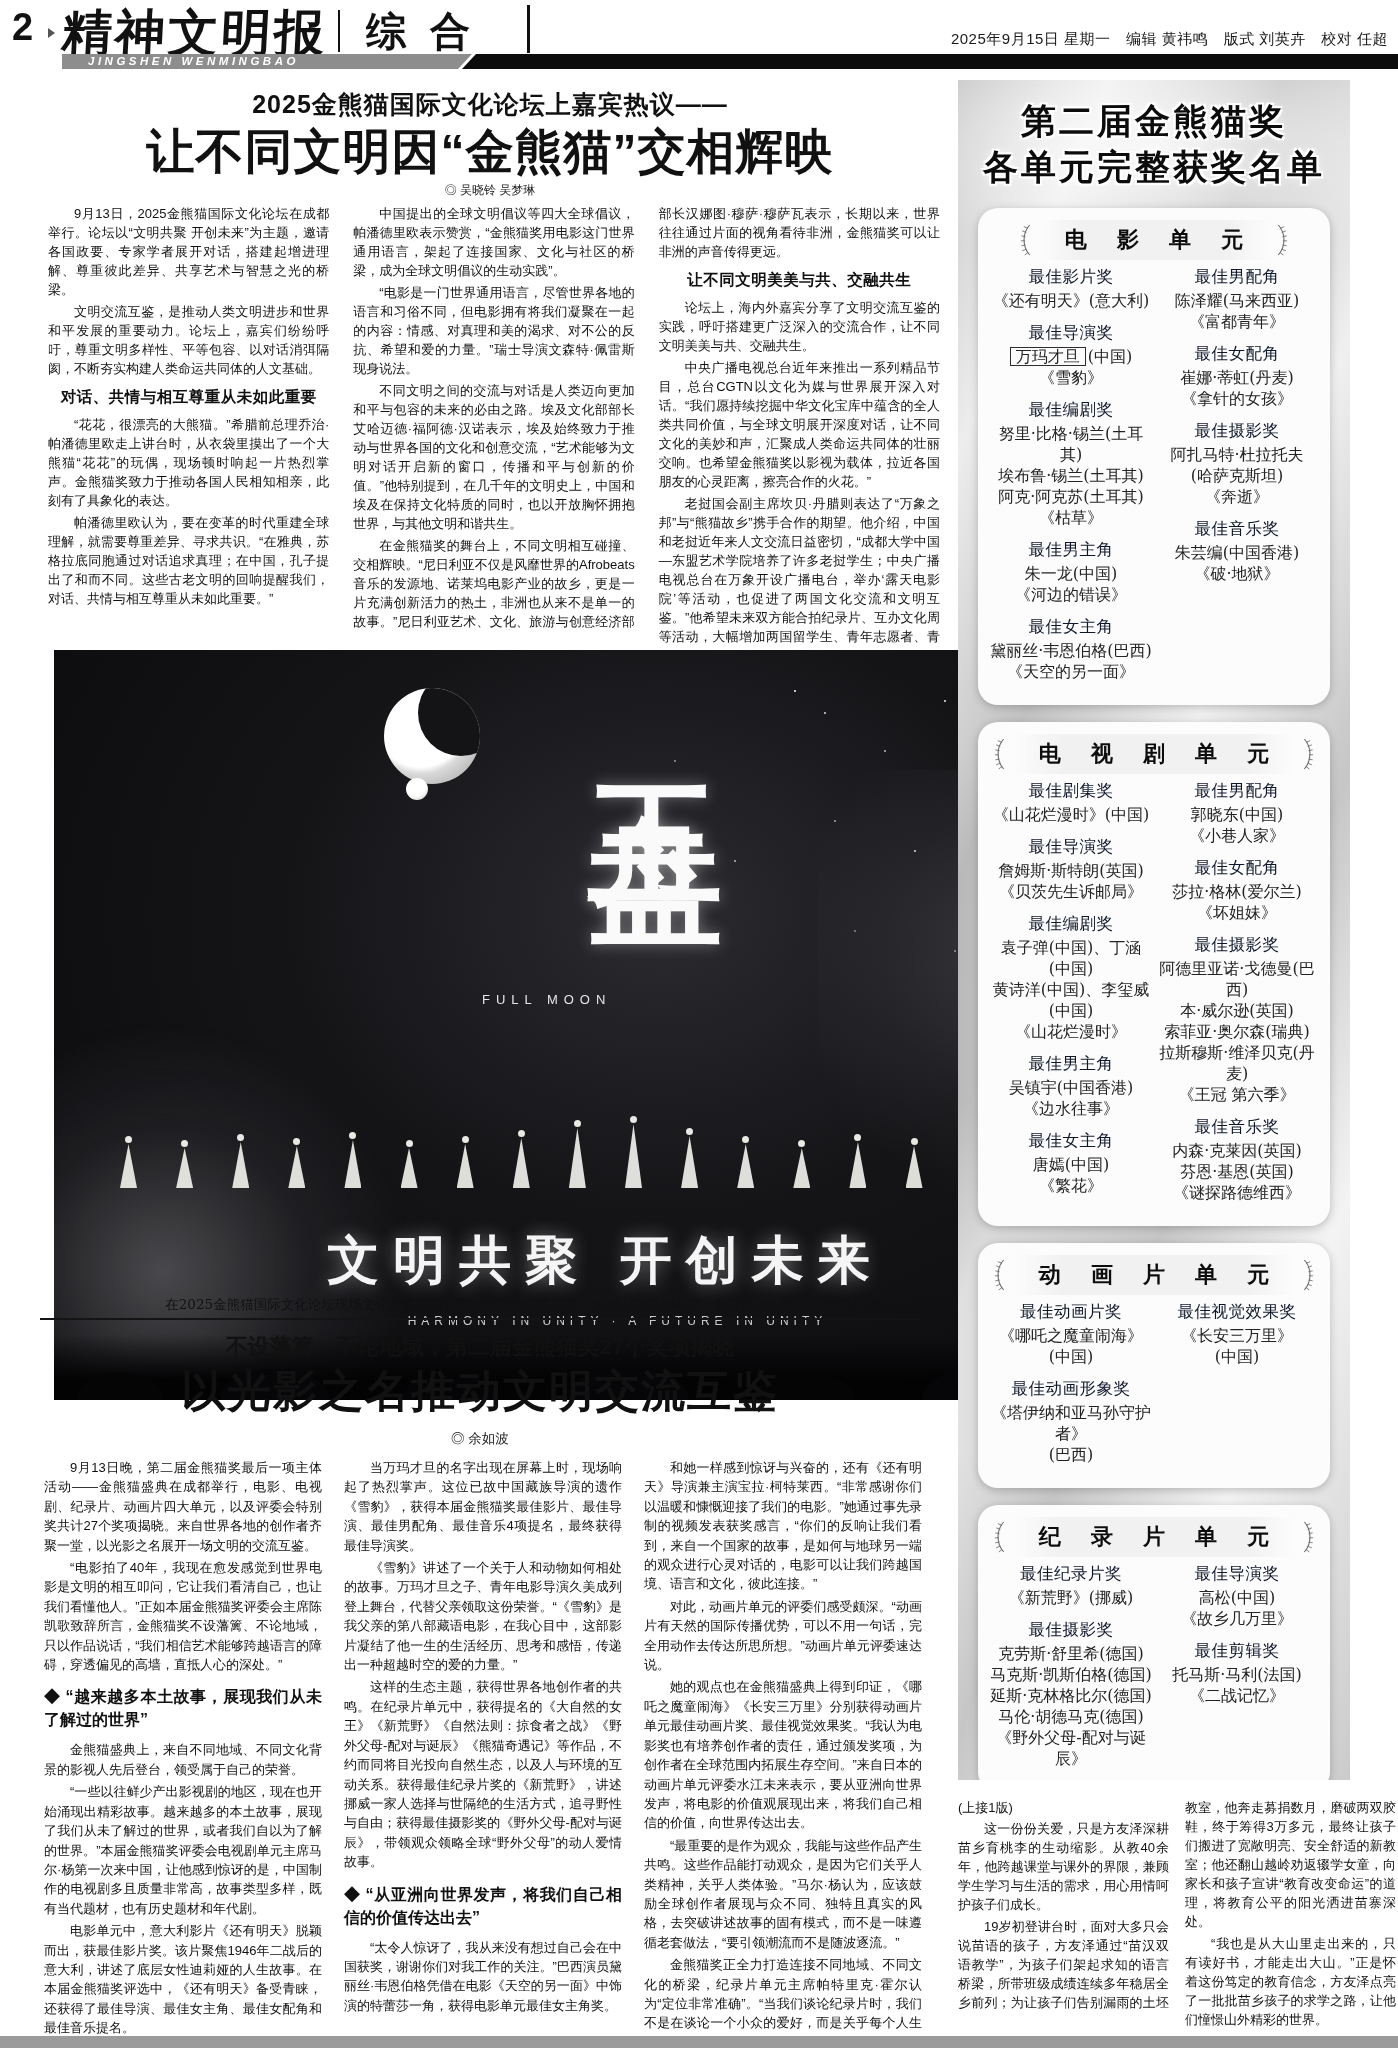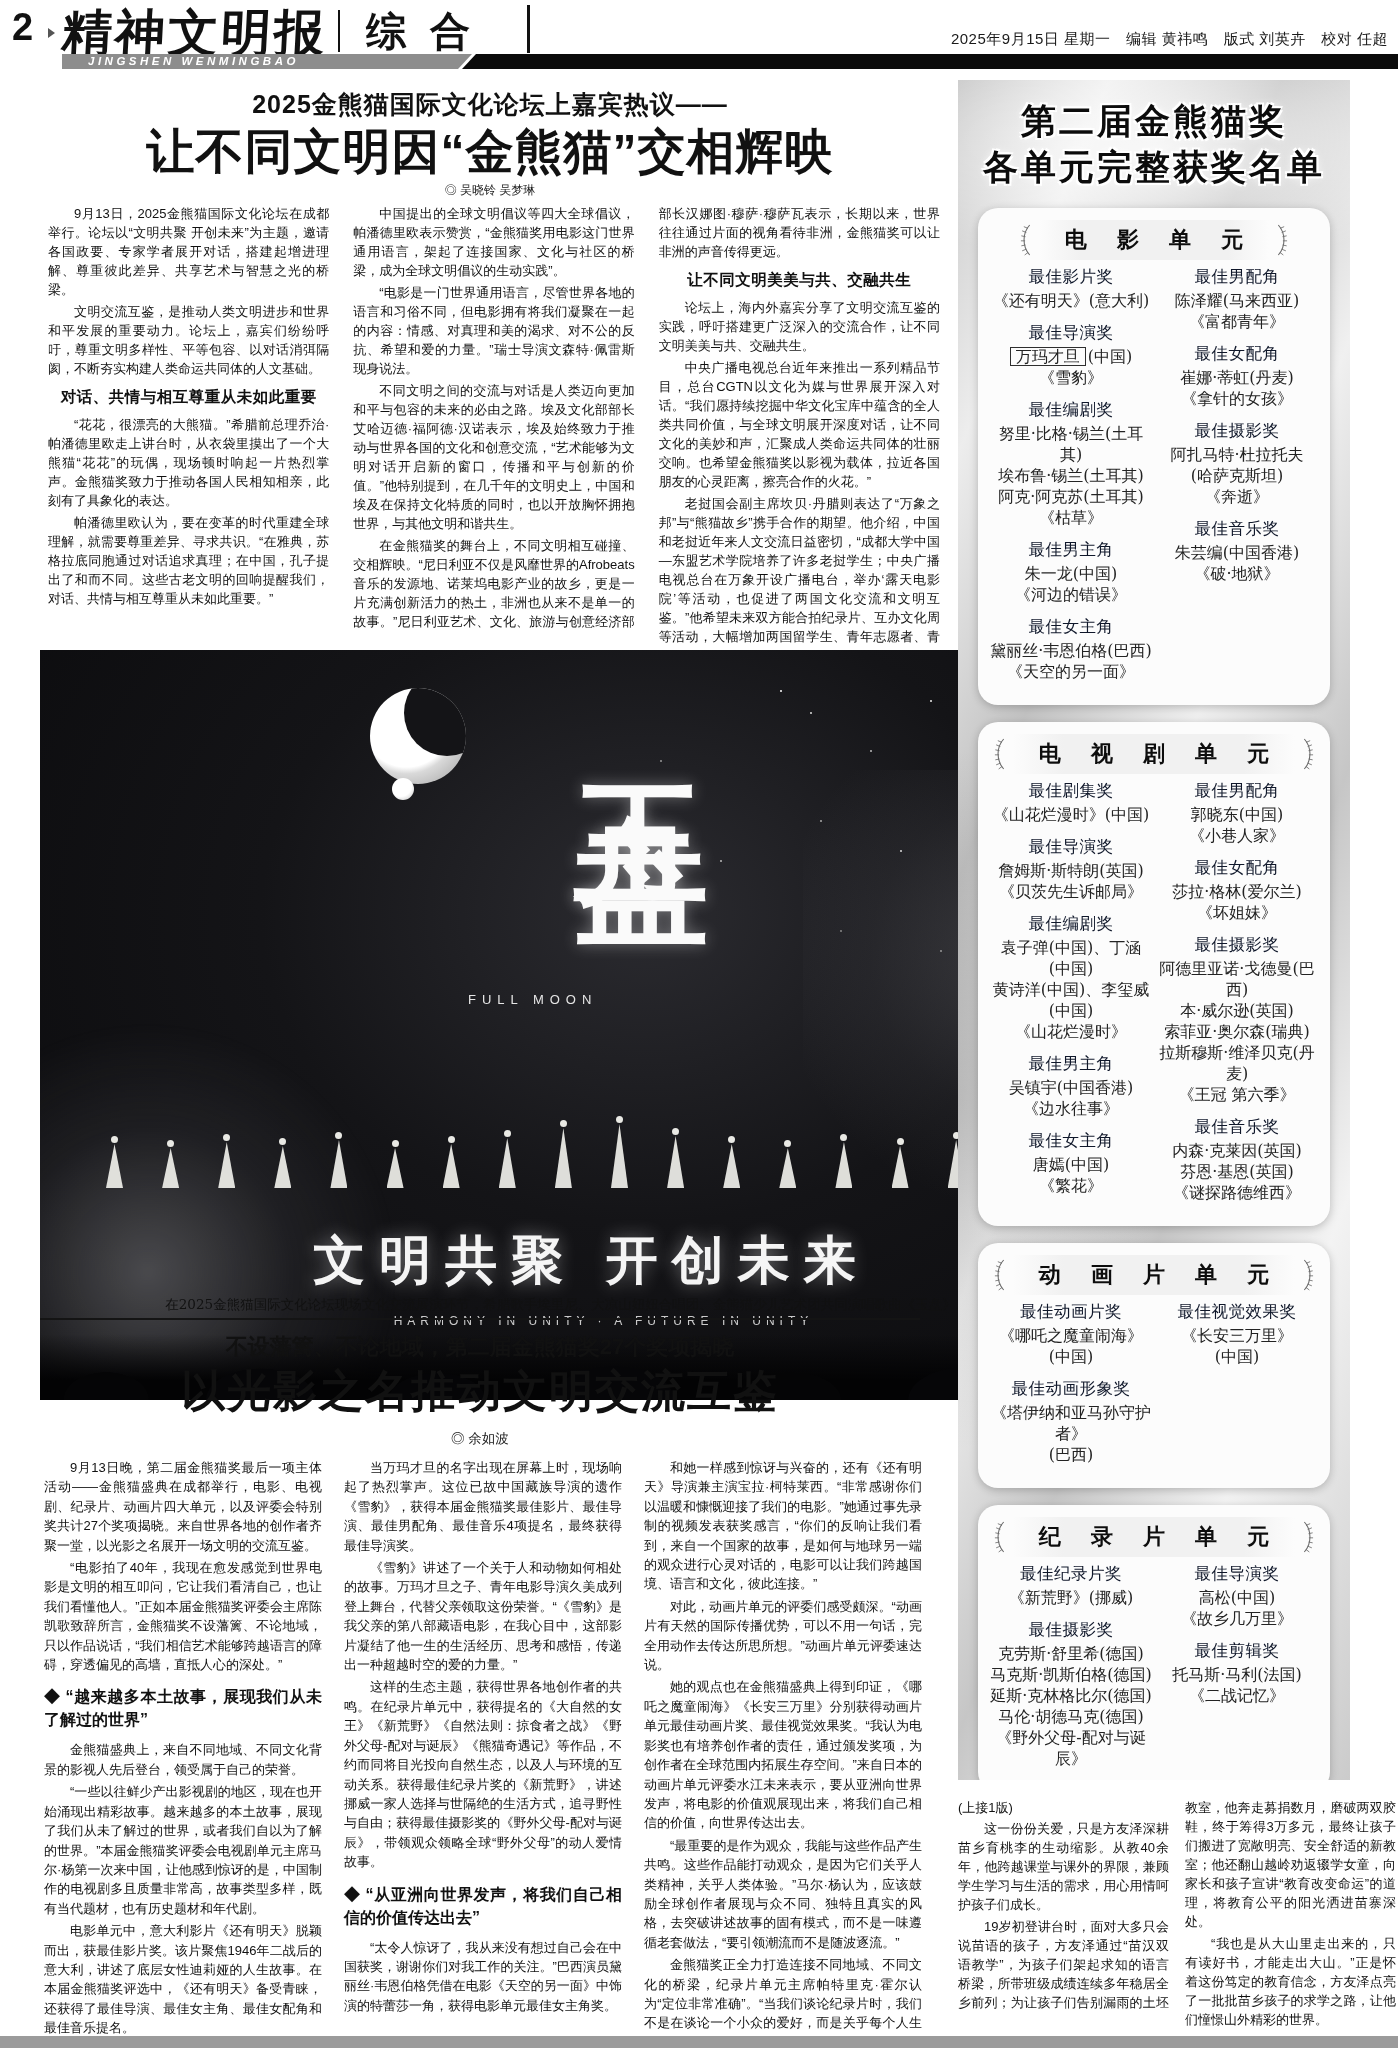--- a/index.html
+++ b/index.html
@@ -22,21 +22,21 @@
           color:#fff;letter-spacing:3.5px;}
   
   .a1-kicker{position:absolute;left:40px;top:88px;width:900px;text-align:center;font-size:25px;font-weight:600;letter-spacing:1px;}
   .a1-title{position:absolute;left:40px;top:120px;width:900px;text-align:center;font-size:48px;font-weight:900;letter-spacing:1px;}
   .a1-byline{position:absolute;left:40px;top:182px;width:900px;text-align:center;font-size:12px;color:#222;}
   .a1-body{position:absolute;left:48px;top:204px;width:892px;height:444px;overflow:hidden;
            column-count:3;column-gap:24px;font-size:13px;line-height:19px;text-align:justify;}
   .para{margin:0 0 3px 0;text-indent:2em;}
   .subhead1{font-size:15.5px;font-weight:800;text-align:center;margin:9px 0;letter-spacing:.5px;}
   
-  .photo{position:absolute;left:40px;top:650px;width:1103px;height:750px;overflow:hidden;background:
+  .photo{position:absolute;left:54px;top:650px;width:1103px;height:750px;overflow:hidden;background:
      radial-gradient(ellipse at 55% 35%, #2b2b30 0%, #141417 45%, #0a0a0c 100%);}
   .smoke1{position:absolute;left:-60px;bottom:-40px;width:420px;height:420px;
      background:radial-gradient(circle at 40% 60%, rgba(200,200,205,.32) 0%, rgba(120,120,128,.14) 40%, transparent 70%);filter:blur(2px);}
   .smoke2{position:absolute;right:-40px;top:120px;width:380px;height:460px;
      background:radial-gradient(circle at 60% 40%, rgba(190,190,198,.22) 0%, rgba(120,120,128,.10) 45%, transparent 72%);}
   .stars{position:absolute;left:740px;top:40px;width:2px;height:2px;background:#fff;border-radius:50%;
      box-shadow:30px 22px 0 #ddd, 90px 60px 0 #bbb, 150px 10px 0 #eee, 210px 90px 0 #ccc, 260px 40px 0 #ddd,
       40px 130px 0 #aaa, 120px 160px 0 #ddd, 200px 180px 0 #bbb, 300px 140px 0 #ccc, -120px 70px 0 #999,
       -60px 170px 0 #bbb, 250px 230px 0 #aaa, 160px 260px 0 #999, 60px 240px 0 #888;}
   .moon-logo{position:absolute;left:330px;top:38px;width:96px;height:96px;border-radius:50%;

